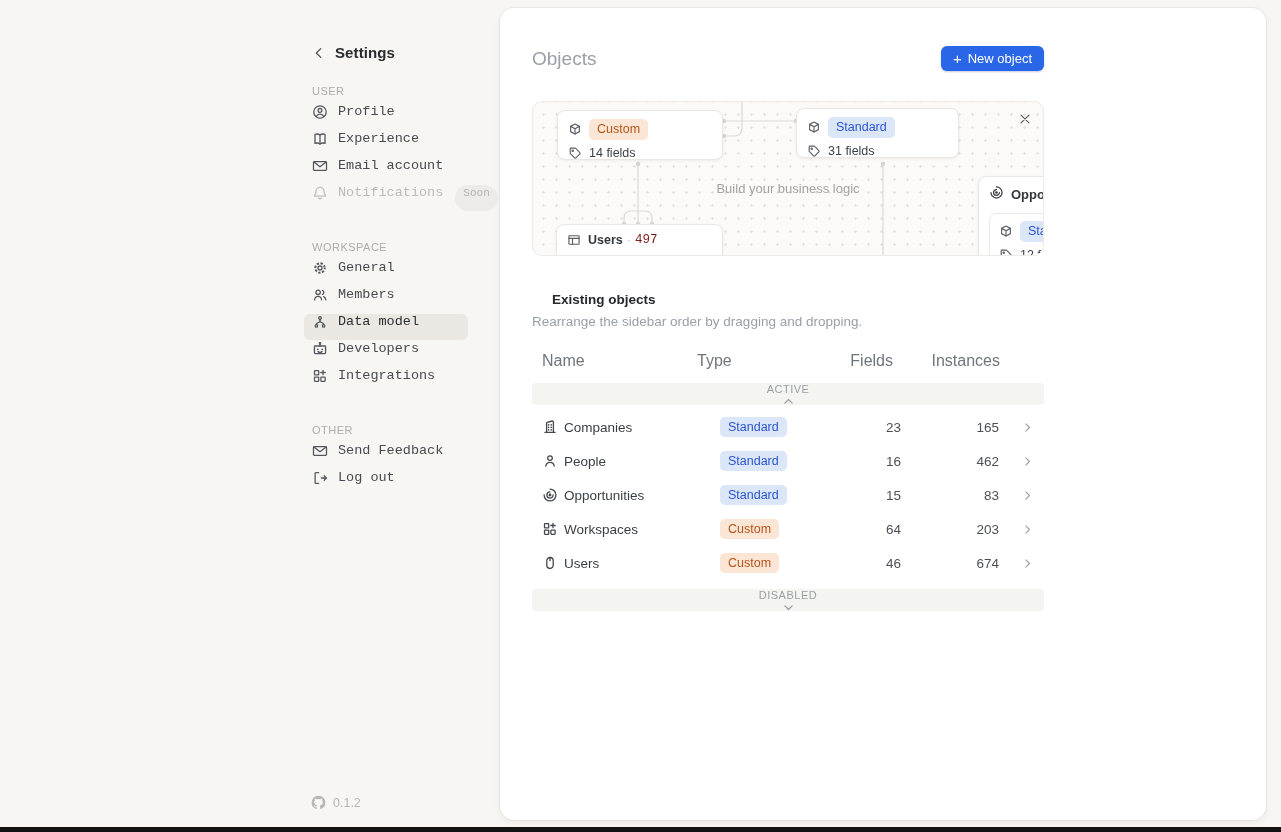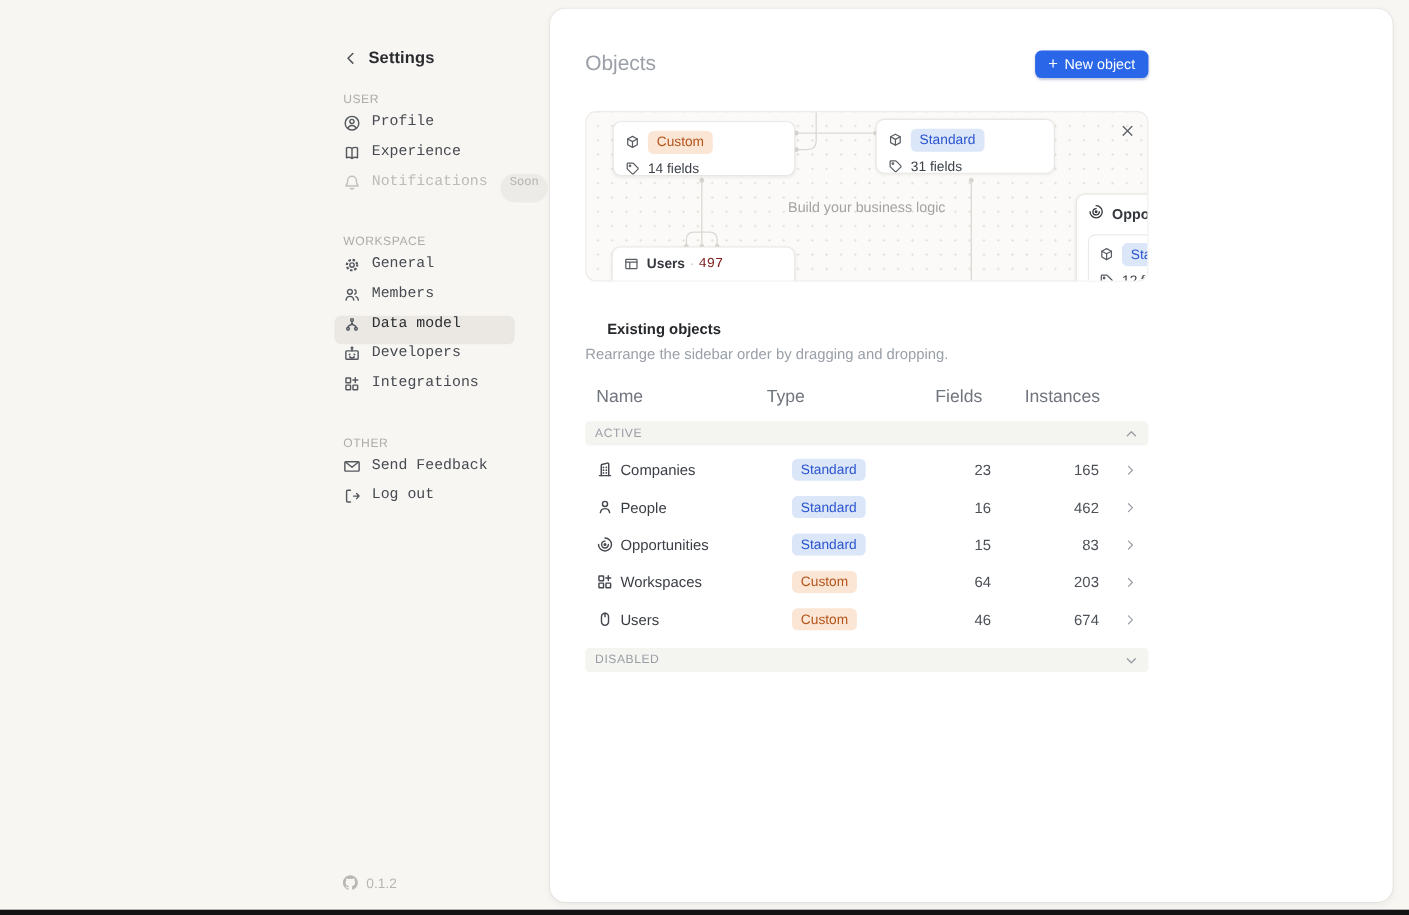--- a/index.html
+++ b/index.html
@@ -73,21 +73,21 @@
   
   .badge { display:inline-block; font-size:12.5px; padding:2px 8px; border-radius:5px; line-height:1.35; }
   .badge.standard { background:#DBE6F9; color:#2B55CE; }
   .badge.custom { background:#FBE6D6; color:#B4541A; }
 
   
   .existing-heading { margin-top:36px; font-size:13.5px; font-weight:700; color:#26282C;padding-left:20px; }
   .existing-sub { margin-top:7px; font-size:13.5px; color:#9AA0A8; }
   .thead { display:grid; grid-template-columns:155px 132px 64px 107px 1fr; width:512px; padding:0 10px; margin-top:23px; font-size:16px; color:#70757D; }
   .thead .right { text-align:right; }
-  .band { display:flex; align-items:center; justify-content:space-between; width:512px; height:22px; background:#F4F4F1; border-radius:4px; padding:0 9px; margin-top:13px; font-size:11px; letter-spacing:.5px; color:#9A9EA4; cursor:pointer; }
+  .band { display:flex; align-items:center; justify-content:space-between; width:512px; height:22px; background:#F4F4F1; border-radius:4px; padding:0 9px; margin-top:13px; font-size:11px; letter-spacing:.5px; color:#9A9EA4; cursor:pointer;flex-direction:column; }
   .band .icon { color:#9A9EA4; display:flex; }
   .rows { width:512px; margin-top:5px; }
   .trow { display:grid; grid-template-columns:22px 156px 120px 61px 98px 1fr; align-items:center; width:512px; height:34px; padding:0 10px; cursor:pointer; }
   .trow .icon { color:#44484E; display:flex; }
   .trow .tname { font-size:13.5px; color:#3A3E44; }
   .trow .num { font-size:13.5px; color:#4C5057; text-align:right; }
   .trow .chev { display:flex; justify-content:flex-end; color:#9CA0A6; }
   .band.disabled-band { margin-top:9px; }
 </style>
 </head>
@@ -117,20 +117,29 @@
           <span>Profile</span>
         </div>
         <div class="sb-item">
           <span class="icon">
             <svg width="16" height="16" viewBox="0 0 16 16" aria-hidden="true">
               <path d="M8 4C6.6 2.9 4.6 2.8 3 3.4v9c1.6-.6 3.6-.5 5 .6 1.4-1.1 3.4-1.2 5-.6v-9C11.4 2.8 9.4 2.9 8 4Z" fill="none" stroke="currentColor" stroke-width="1.3" stroke-linecap="round" stroke-linejoin="round"></path>
               <path d="M8 4v9" fill="none" stroke="currentColor" stroke-width="1.3" stroke-linecap="round" stroke-linejoin="round"></path>
             </svg>
           </span>
           <span>Experience</span>
+        </div>
+        <div class="sb-item">
+          <span class="icon">
+            <svg width="16" height="16" viewBox="0 0 16 16" aria-hidden="true">
+              <path d="M2.3 3.7h11.4c.5 0 .8.3.8.8v7c0 .5-.3.8-.8.8H2.3c-.5 0-.8-.3-.8-.8v-7c0-.5.3-.8.8-.8Z" fill="none" stroke="currentColor" stroke-width="1.3" stroke-linecap="round" stroke-linejoin="round"></path>
+              <path d="M2.6 4.5 8 8.8l5.4-4.3" fill="none" stroke="currentColor" stroke-width="1.3" stroke-linecap="round" stroke-linejoin="round"></path>
+            </svg>
+          </span>
+          <span>Email account</span>
         </div>
         <div class="sb-item disabled">
           <span class="icon">
             <svg width="16" height="16" viewBox="0 0 16 16" aria-hidden="true">
               <path d="M12 6.3a4 4 0 0 0-8 0c0 2.6-.8 3.6-1.4 4.2-.2.3 0 .6.3.6h10.2c.3 0 .5-.3.3-.6-.6-.6-1.4-1.6-1.4-4.2Z" fill="none" stroke="currentColor" stroke-width="1.3" stroke-linecap="round" stroke-linejoin="round"></path>
               <path d="M6.6 13.1a1.8 1.8 0 0 0 2.8 0" fill="none" stroke="currentColor" stroke-width="1.3" stroke-linecap="round" stroke-linejoin="round"></path>
             </svg>
           </span>
           <span>Notifications</span>
           <span class="soon-pill">Soon</span>

